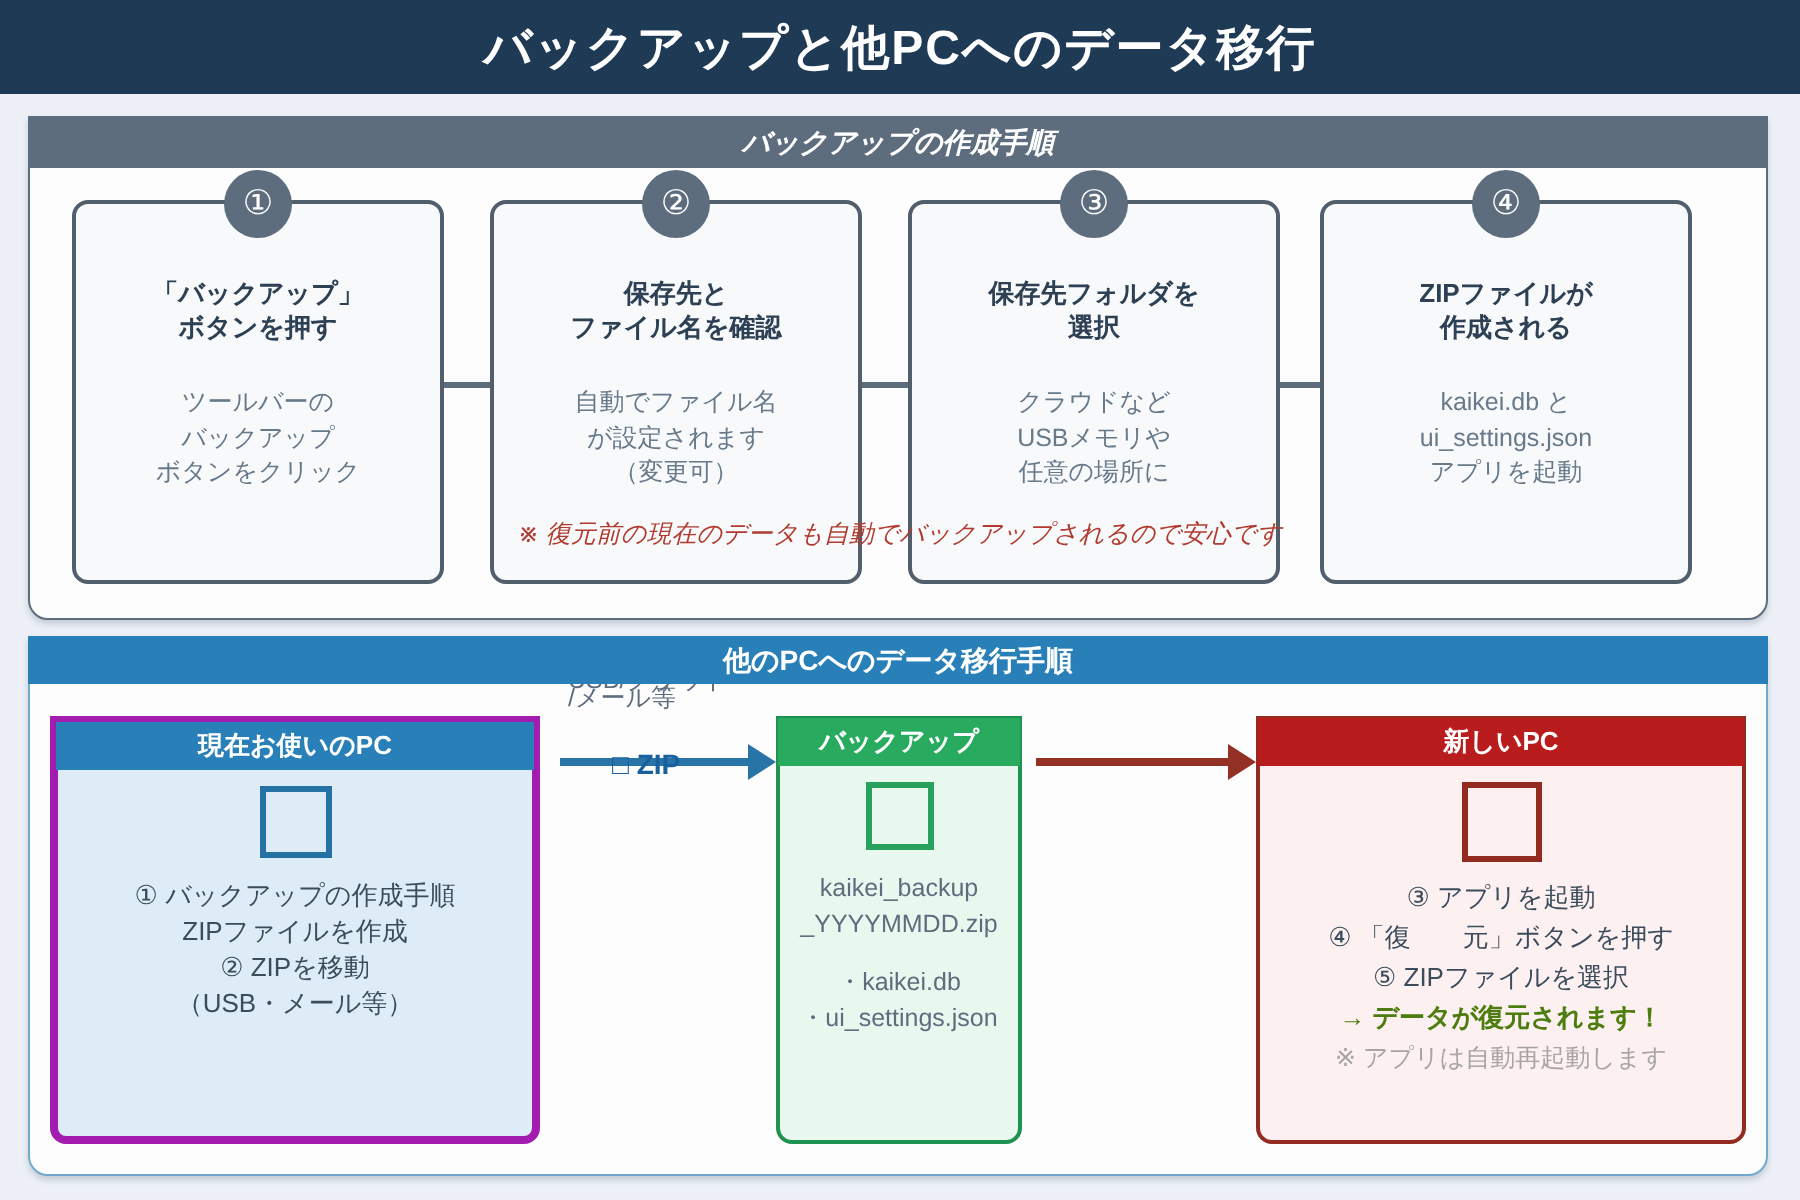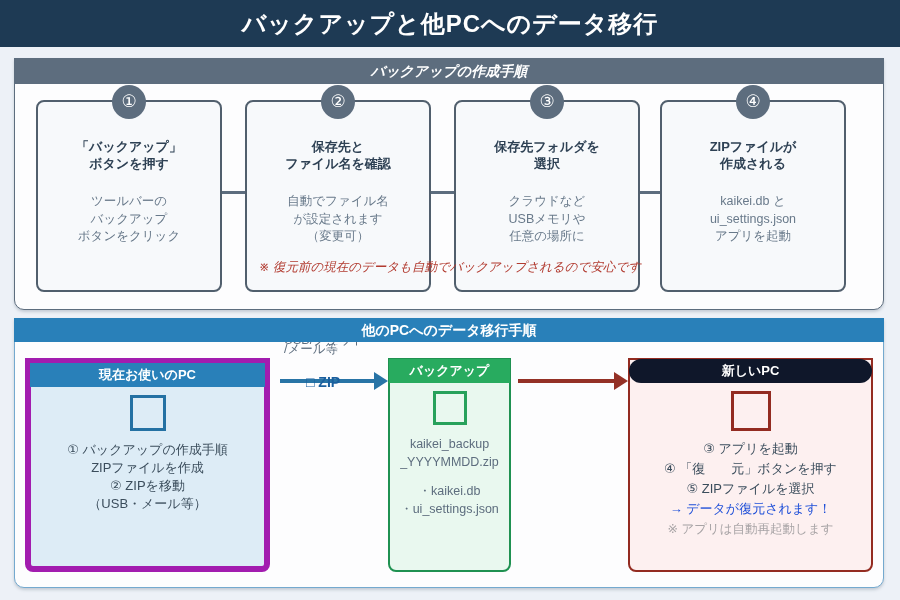--- a/index.html
+++ b/index.html
@@ -75,37 +75,37 @@
   
   .mig-box {
     position: absolute; top: 358px; height: 214px;
     border-radius: 0 0 8px 8px;
     text-align: center; z-index: 1;
   }
   .mig-header {
     height: 24px; line-height: 23px;
     color: #ffffff; font-size: 13px; font-weight: bold;
   }
-  .box-currentpc { left: 25px; width: 245px; background: #ddecf6; border: 6px solid #a21caf; }
+  .box-currentpc { left: 25px; width: 245px; background: #ddecf6; border: 4px solid #a21caf; }
   .box-currentpc .mig-header { background: #2980b9; margin: -1px -1px 0 -1px; }
   .box-backupzip { left: 388px; width: 123px; background: #e9f8ef; border: 2px solid #1f9151; }
   .box-backupzip .mig-header { background: #28ab5f; margin: -1px -1px 0 -1px; }
   .box-newpc { left: 628px; width: 245px; background: #fdf0f0; border: 2px solid #932b21; }
-  .box-newpc .mig-header { background: #0f172a; margin: -1px -1px 0 -1px; border-radius: 12px; }
+  .box-newpc .mig-header { background: #b91c1c; margin: -1px -1px 0 -1px; }
 
   .square-icon { display: block; margin: 8px auto 0 auto; background: transparent; }
   .icon-blue  { width: 36px; height: 36px; border: 3px solid #2471a3; }
   .icon-green { width: 34px; height: 34px; border: 3px solid #27a15b; }
   .icon-red   { width: 40px; height: 40px; border: 3px solid #932b21; }
 
   .pc-lines { margin-top: 10px; color: #3b4d5c; font-size: 13px; line-height: 18px; }
   .zip-lines { margin-top: 10px; color: #5d6d7e; font-size: 12.5px; line-height: 18px; }
   .zip-files { margin-top: 11px; color: #5d6d7e; font-size: 12.5px; line-height: 18px; }
   .newpc-lines { margin-top: 8px; color: #3b4d5c; font-size: 13px; line-height: 20px; }
-  .newpc-highlight { color: #1d4ed8; font-size: 13px; font-weight: normal; line-height: 20px; }
+  .newpc-highlight { color: #4d7c0f; font-size: 13px; font-weight: bold; line-height: 20px; }
   .newpc-note { color: #a8a4a6; font-size: 12.5px; line-height: 20px; }
 
   
   .arrow-line { position: absolute; height: 4px; z-index: 1; }
   .arrow-head { position: absolute; width: 0; height: 0; border-top: 9px solid transparent; border-bottom: 9px solid transparent; z-index: 1; }
   .arrow-blue-line { left: 280px; top: 379px; width: 94px; background: #2874a6; }
   .arrow-blue-head { left: 374px; top: 372px; border-left: 14px solid #2874a6; }
   .arrow-red-line  { left: 518px; top: 379px; width: 96px; background: #943126; }
   .arrow-red-head  { left: 614px; top: 372px; border-left: 14px solid #943126; }
 

